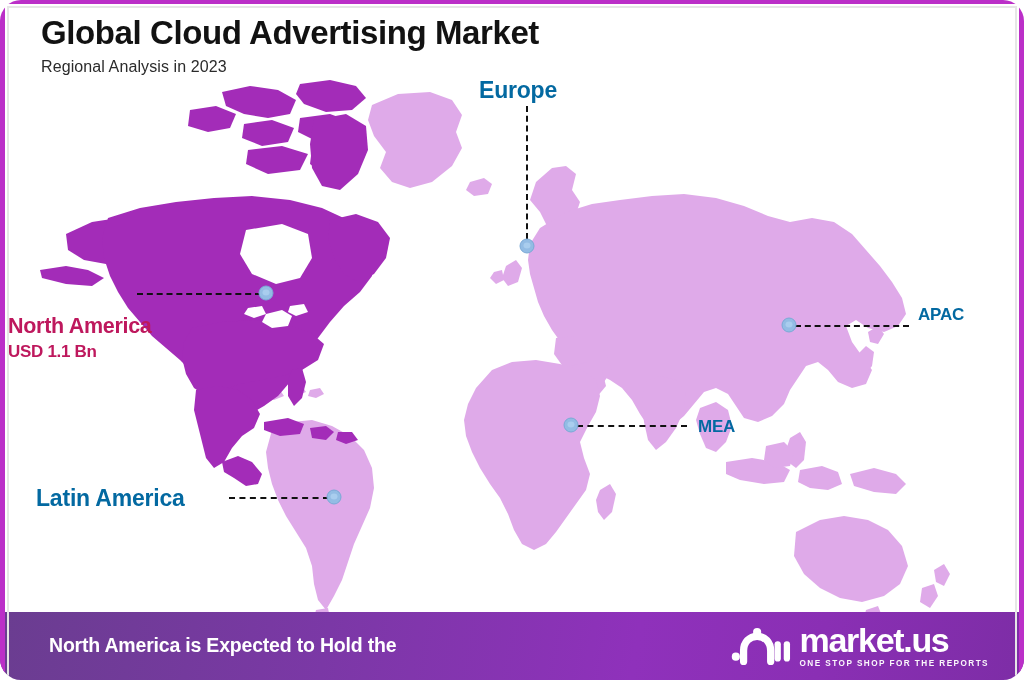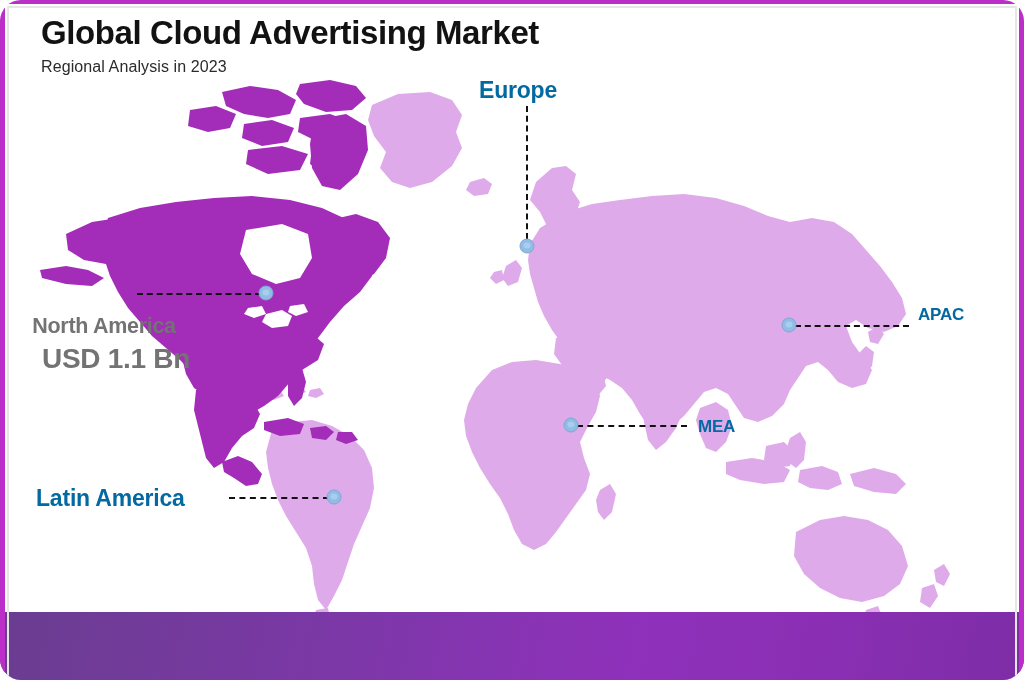--- a/index.html
+++ b/index.html
@@ -84,25 +84,25 @@
     color:#0369a1; font-weight:bold;
     letter-spacing:-0.2px; white-space:nowrap;
   }
   .lbl-europe { left:479px; top:77px; font-size:23px; }
   .lbl-apac   { left:918px; top:305px; font-size:17px; }
   .lbl-mea    { left:698px; top:417px; font-size:17px; }
   .lbl-latin  { left:36px;  top:485px; font-size:23px; }
 
   .lbl-na {
     position:absolute; left:8px; top:313px; z-index:26;
-    width:192px; text-align:center;
-    color:#737373; font-weight:bold; line-height:1.28;
+    width:192px; 
+    color:#be185d; font-weight:bold; line-height:1.28;
   }
   .lbl-na .na-name  { font-size:21.5px; letter-spacing:-0.3px; display:block; }
-  .lbl-na .na-value { font-size:28px; letter-spacing:-0.3px; display:block;margin-left:24px; }
+  .lbl-na .na-value { font-size:17px; letter-spacing:-0.3px; display:block; }
 
   
   .footer {
     position:absolute; left:0; bottom:0;
     width:1024px; height:68px;
     background:linear-gradient(100deg,#6a3d90 0%,#7b38a6 32%,#8f31bb 62%,#8a2fb4 80%,#7d2da6 100%);
     z-index:30;
     display:flex; align-items:center; justify-content:space-between;
   }
   .footer-text {
@@ -278,20 +278,34 @@
   </div>
 
   <div class="region-label lbl-apac">APAC</div>
 
   <div class="region-label lbl-mea">MEA</div>
 
   <div class="region-label lbl-latin">Latin America</div>
 
   <div class="footer">
     <div class="footer-text">
+      <span>North America is Expected to Hold the</span>
     </div>
 
+    <div class="logo">
+      <svg class="logo-mark" viewBox="0 0 62 42">
+        <circle cx="5" cy="32" r="4.2" fill="#ffffff"></circle>
+        <path d="M13 37 L13 26 C13 17 19 11 27 11 C35 11 41 17 41 26 L41 37" fill="none" stroke="#ffffff" stroke-width="7.5" stroke-linecap="round"></path>
+        <circle cx="27" cy="6.5" r="4.2" fill="#ffffff"></circle>
+        <rect x="45" y="16" width="6.5" height="21" rx="3.2" fill="#ffffff"></rect>
+        <rect x="54.5" y="16" width="6.5" height="21" rx="3.2" fill="#ffffff"></rect>
+      </svg>
+      <div class="logo-text">
+        <div class="logo-word">market.us</div>
+        <div class="logo-tag">ONE STOP SHOP FOR THE REPORTS</div>
+      </div>
+    </div>
   </div>
 
   <div class="frame-inner"></div>
   <div class="frame-outer"></div>
 
 </div>
 
 </body></html>

